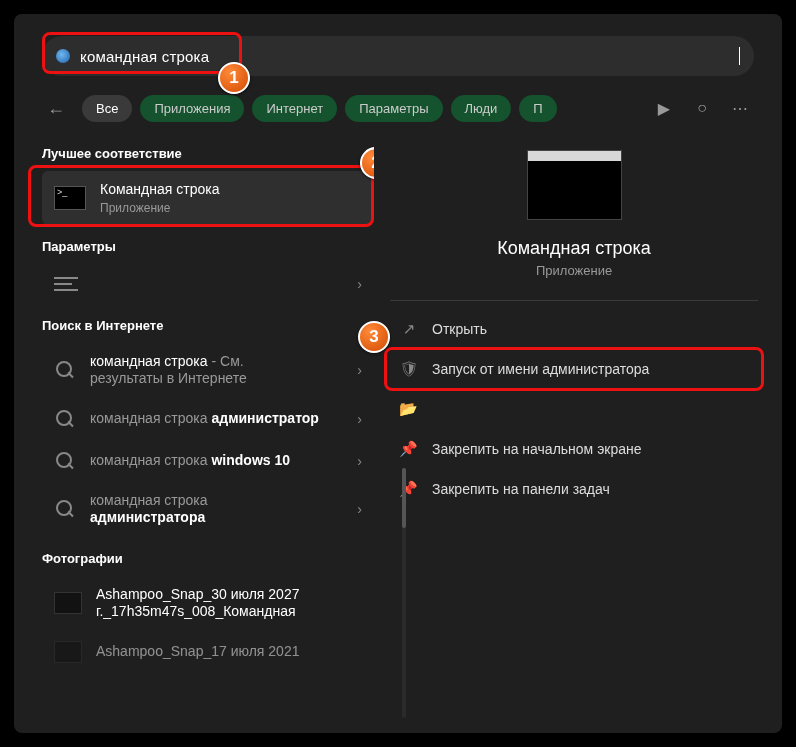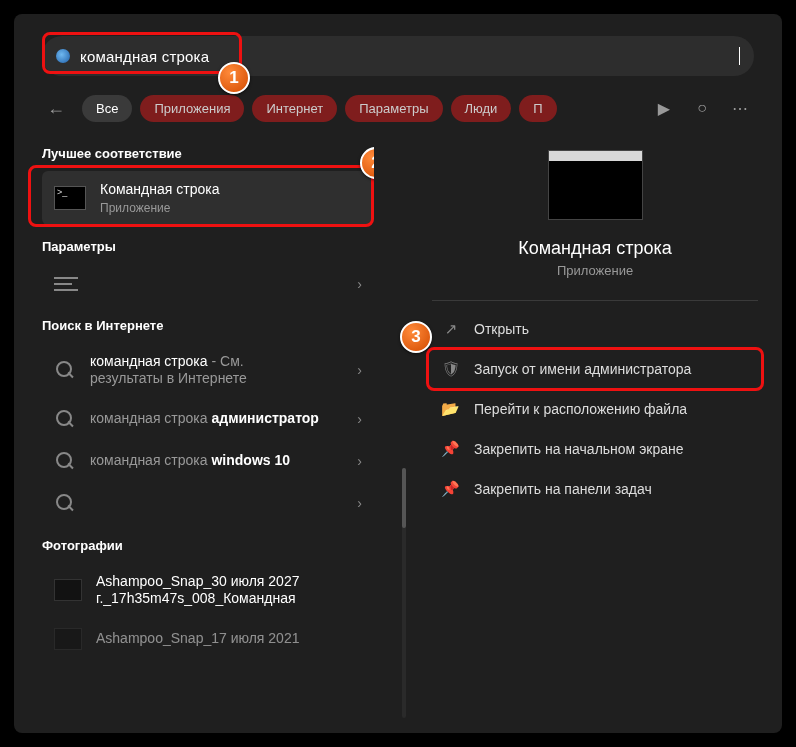--- a/index.html
+++ b/index.html
@@ -57,35 +57,34 @@
     gap: 8px;
     padding: 18px 28px 10px 28px;
   }
   .back-arrow {
     width: 28px; height: 28px;
     display: flex; align-items:center; justify-content:center;
     color:#999; font-size:18px;
     margin-right:4px;
   }
   .pill {
-    background: #7f1d1d;
+    background: #14532d;
     border-radius: 16px;
     padding: 6px 14px;
     font-size: 13px;
     color: #ccc;
     white-space: nowrap;
     cursor: pointer;
   }
   .pill.active { background: #3a3a3a; color:#fff; }
   .more-controls { margin-left:auto; display:flex; gap:10px; align-items:center; }
   .ctl { width:28px; height:28px; display:flex; align-items:center; justify-content:center; color:#999; font-size:16px; }
   .body {
     display: flex;
     height: calc(100% - 120px);
-    gap: 42px;
   }
   .left {
     width: 360px;
     padding: 0 0 0 28px;
     overflow: hidden;
   }
   .section-title {
     font-size: 13px;
     font-weight: 600;
     color: #fff;
@@ -279,20 +278,23 @@
       </div>
       <div class="result">
         <div class="icon-search"></div>
         <div class="res-text">
             <div class="res-title"><span class="gray">командная строка </span><span class="bold-part">windows 10</span></div>
           </div>
         <div class="chev">›</div>
       </div>
       <div class="result">
         <div class="icon-search"></div>
+        <div class="res-text">
+            <div class="res-title"><span class="gray">командная строка </span><span class="bold-part">администратора</span></div>
+          </div>
         <div class="chev">›</div>
       </div>
 
       <div class="section-title">Фотографии</div>
       <div class="result">
         <div class="icon-img"></div>
         <div class="res-text">
             <div class="res-title">Ashampoo_Snap_30 июля 2027 г._17h35m47s_008_Командная</div>
           </div>
       </div>
@@ -319,21 +321,20 @@
         <div class="hl" style="left:-6px; top:-2px; right:-6px; height:44px;"></div>
         <div class="badge" style="left:-32px; top:-28px;">3</div>
         <div class="action">
           <div class="aicon">🛡</div>
           <div>Запуск от имени администратора</div>
         </div>
       </div>
 
       <div class="action">
         <div class="aicon">📂</div>
-        <div>Перейти к расположению файла</div>
       </div>
       <div class="action">
         <div class="aicon">📌</div>
         <div>Закрепить на начальном экране</div>
       </div>
       <div class="action">
         <div class="aicon">📌</div>
         <div>Закрепить на панели задач</div>
       </div>
     </div>

